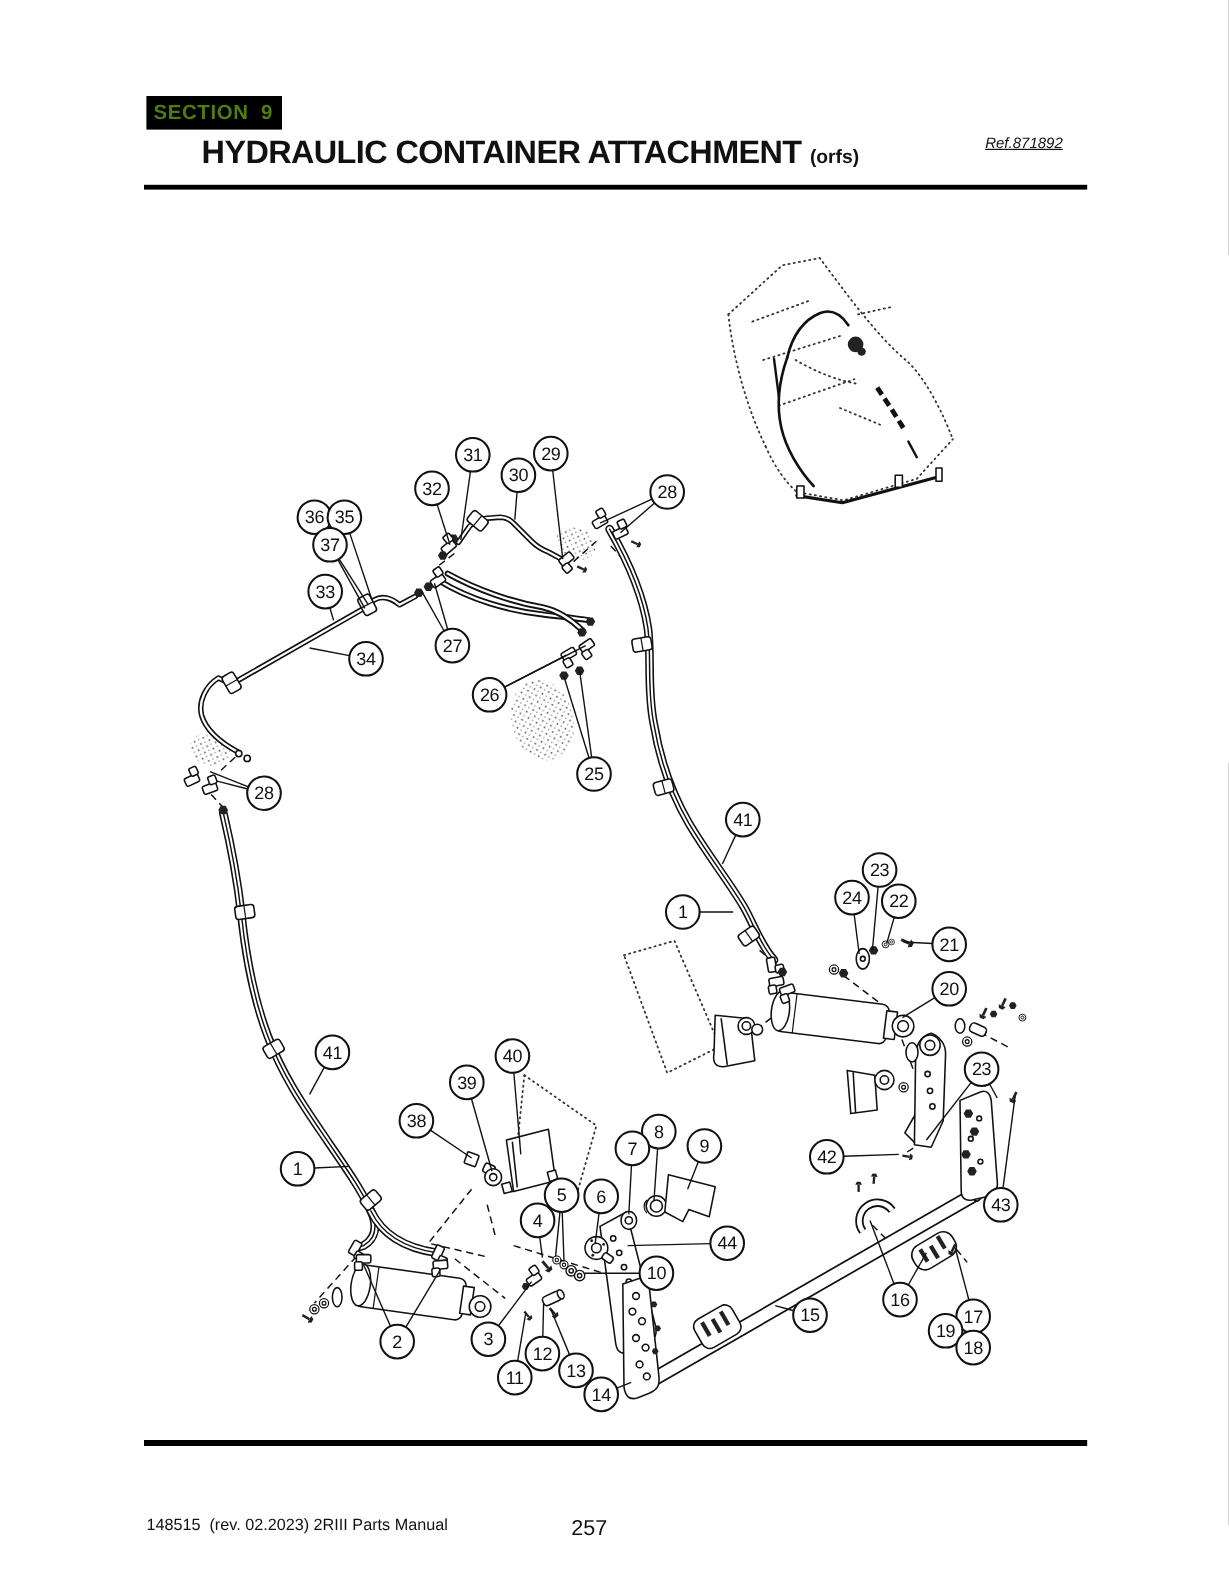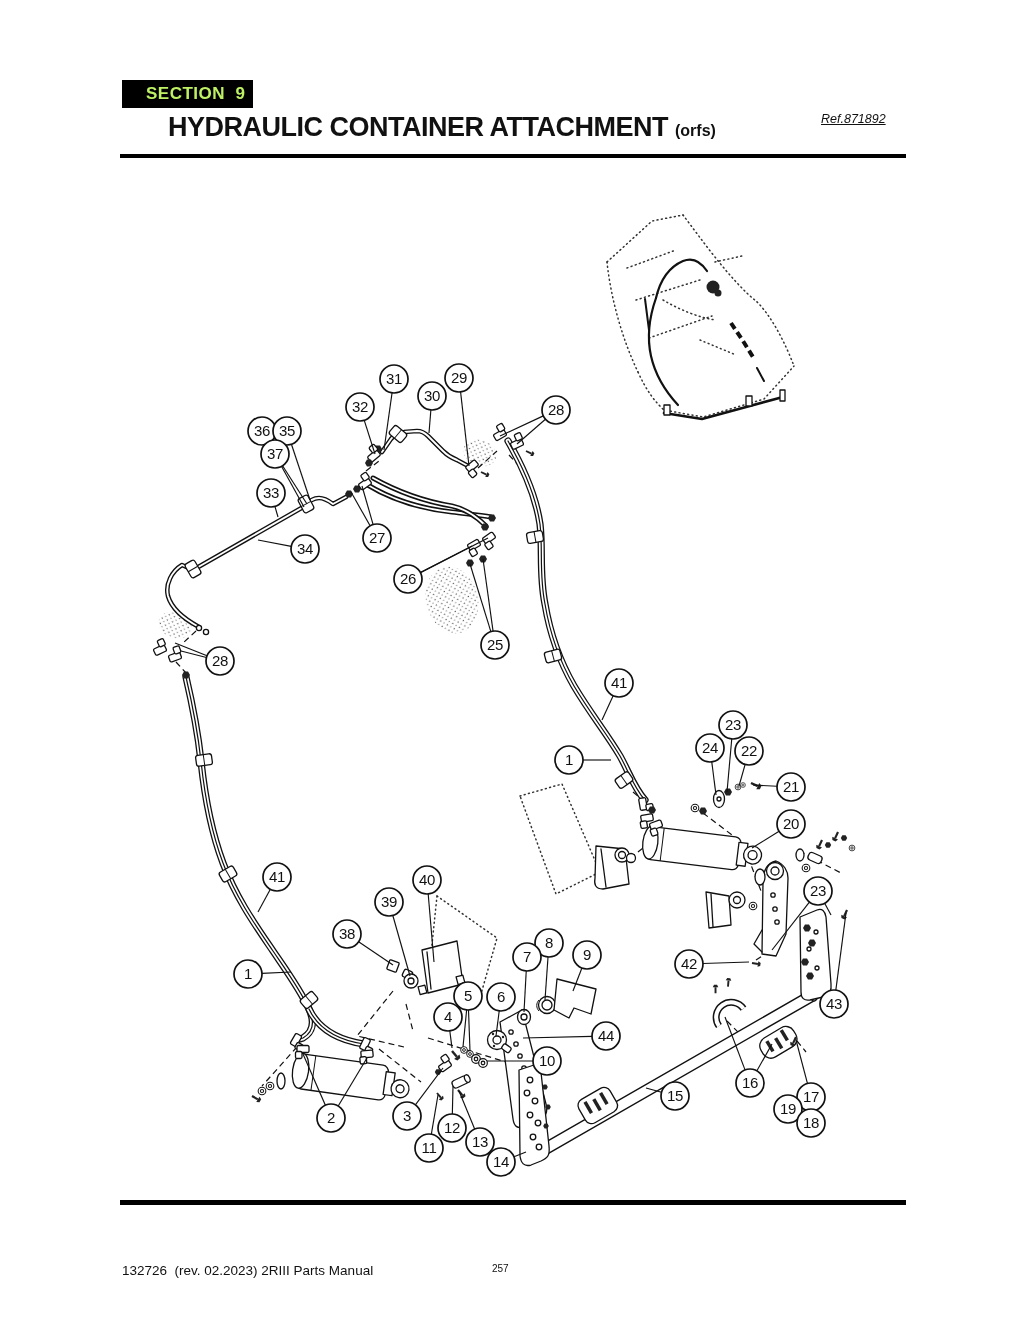--- a/index.html
+++ b/index.html
@@ -1,28 +1,28 @@
 <!DOCTYPE html>
 <html><head>
 <meta charset="utf-8">
 <style>
   html,body{margin:0;padding:0;background:#888;}
   .page{position:relative;width:1024px;height:1325px;background:#ffffff;overflow:hidden;
         font-family:"Liberation Sans",sans-serif;color:#111;}
-  .hdr-box{position:absolute;left:122px;top:80px;background:#000;color:#bef264;
-           font-size:17px;font-weight:bold;padding:4px 8px 4px 24px;white-space:pre;letter-spacing:.5px;}
+  .hdr-box{position:absolute;left:122px;top:80px;background:#000;color:#4d7c0f;
+           font-size:17px;font-weight:bold;padding:4px 8px 4px 6px;white-space:pre;letter-spacing:.5px;}
   .hdr-title{position:absolute;left:120px;top:112px;font-size:27px;font-weight:bold;
              letter-spacing:-.5px;white-space:nowrap;margin-left:48px;}
   .hdr-title .suffix{font-size:16px;letter-spacing:0;}
   .hdr-ref{position:absolute;left:821px;top:112px;font-size:12.5px;font-style:italic;text-decoration:underline;}
   .rule{position:absolute;left:120px;width:786px;background:#000;}
   .rule.top{top:154px;height:4px;}
   .rule.bot{top:1200px;height:5px;}
   .ftr-left{position:absolute;left:122px;top:1263px;font-size:13.5px;white-space:pre;}
-  .ftr-page{position:absolute;left:492px;top:1263px;font-size:10px;text-align:right;}
+  .ftr-page{position:absolute;left:476px;top:1263px;font-size:18px;text-align:right;}
   svg{position:absolute;left:0;top:0;}
   .ln{fill:none;stroke:#111;stroke-width:1.3;stroke-linecap:round;stroke-linejoin:round;}
   .thin{fill:none;stroke:#111;stroke-width:1;}
   .dash{fill:none;stroke:#111;stroke-width:1.2;stroke-dasharray:6 4;}
   .dot{fill:none;stroke:#333;stroke-width:1.5;stroke-dasharray:1 3.4;stroke-linecap:round;}
   .t-out{fill:none;stroke:#111;stroke-width:4.6;stroke-linecap:round;stroke-linejoin:round;}
   .t-in{fill:none;stroke:#fff;stroke-width:1.9;stroke-linecap:round;stroke-linejoin:round;}
   .h-out{fill:none;stroke:#111;stroke-width:7.2;stroke-linecap:round;stroke-linejoin:round;}
   .h-mid{fill:none;stroke:#fff;stroke-width:4.6;stroke-linecap:round;stroke-linejoin:round;}
   .h-core{fill:none;stroke:#111;stroke-width:1.2;stroke-linecap:round;stroke-linejoin:round;}
@@ -36,21 +36,21 @@
 </head>
 <body>
 
 <div class="page">
 
   <div class="hdr-box">SECTION  9</div>
   <div class="hdr-title"><span>HYDRAULIC CONTAINER ATTACHMENT</span> <span class="suffix">(orfs)</span></div>
   <div class="hdr-ref">Ref.871892</div>
   <div class="rule top"></div>
   <div class="rule bot"></div>
-  <div class="ftr-left">132726  (rev. 02.2023) 2RIII Parts Manual</div>
+  <div class="ftr-left">148515  (rev. 02.2023) 2RIII Parts Manual</div>
   <div class="ftr-page">257</div>
 
   <svg width="1024" height="1325" viewBox="0 0 1024 1325">
     <defs>
       <pattern id="stip" width="5.5" height="5.5" patternUnits="userSpaceOnUse">
         <circle cx="1.2" cy="1.4" r="0.75" fill="#555"></circle>
         <circle cx="3.8" cy="4.1" r="0.6" fill="#777"></circle>
       </pattern>
       <g id="elb">
           <rect x="-6" y="-3.5" width="12" height="7" rx="1.5" class="part"></rect>

